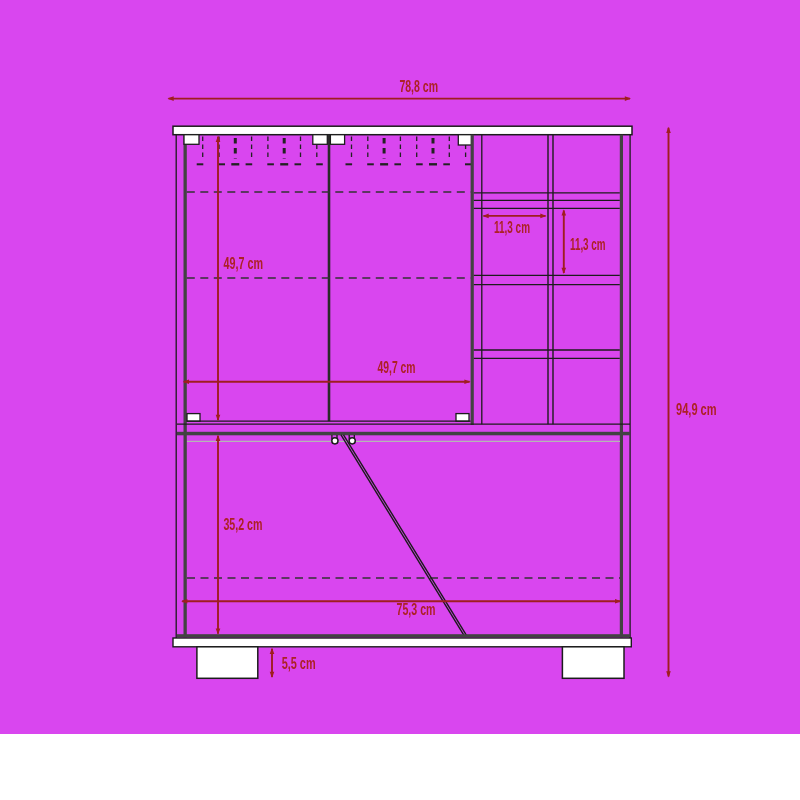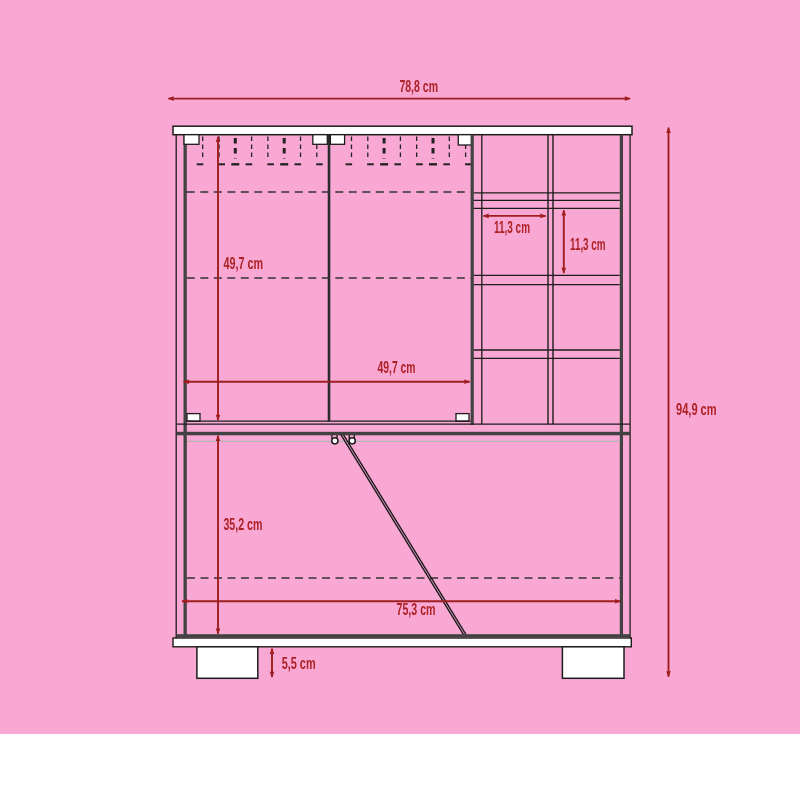--- a/index.html
+++ b/index.html
@@ -1,16 +1,16 @@
 <!DOCTYPE html>
 <html><head>
 <meta charset="utf-8">
 <style>
 html,body{margin:0;padding:0;background:#ffffff;}
-.wrap{width:800px;height:734px;position:relative;background:#f9a8d4;}
+.wrap{width:800px;height:734px;position:relative;background:#d946ef;}
 text.dim{font-family:"Liberation Sans",sans-serif;font-weight:bold;font-size:17px;fill:#ad2125;}
 </style>
 </head>
 <body>
 
 <div class="wrap">
 <svg width="800" height="800" viewBox="0 0 800 800">
 
 <rect x="173" y="126.2" width="459" height="8.5" fill="#ffffff" stroke="#1c1c1c" stroke-width="1.5"></rect>
 

